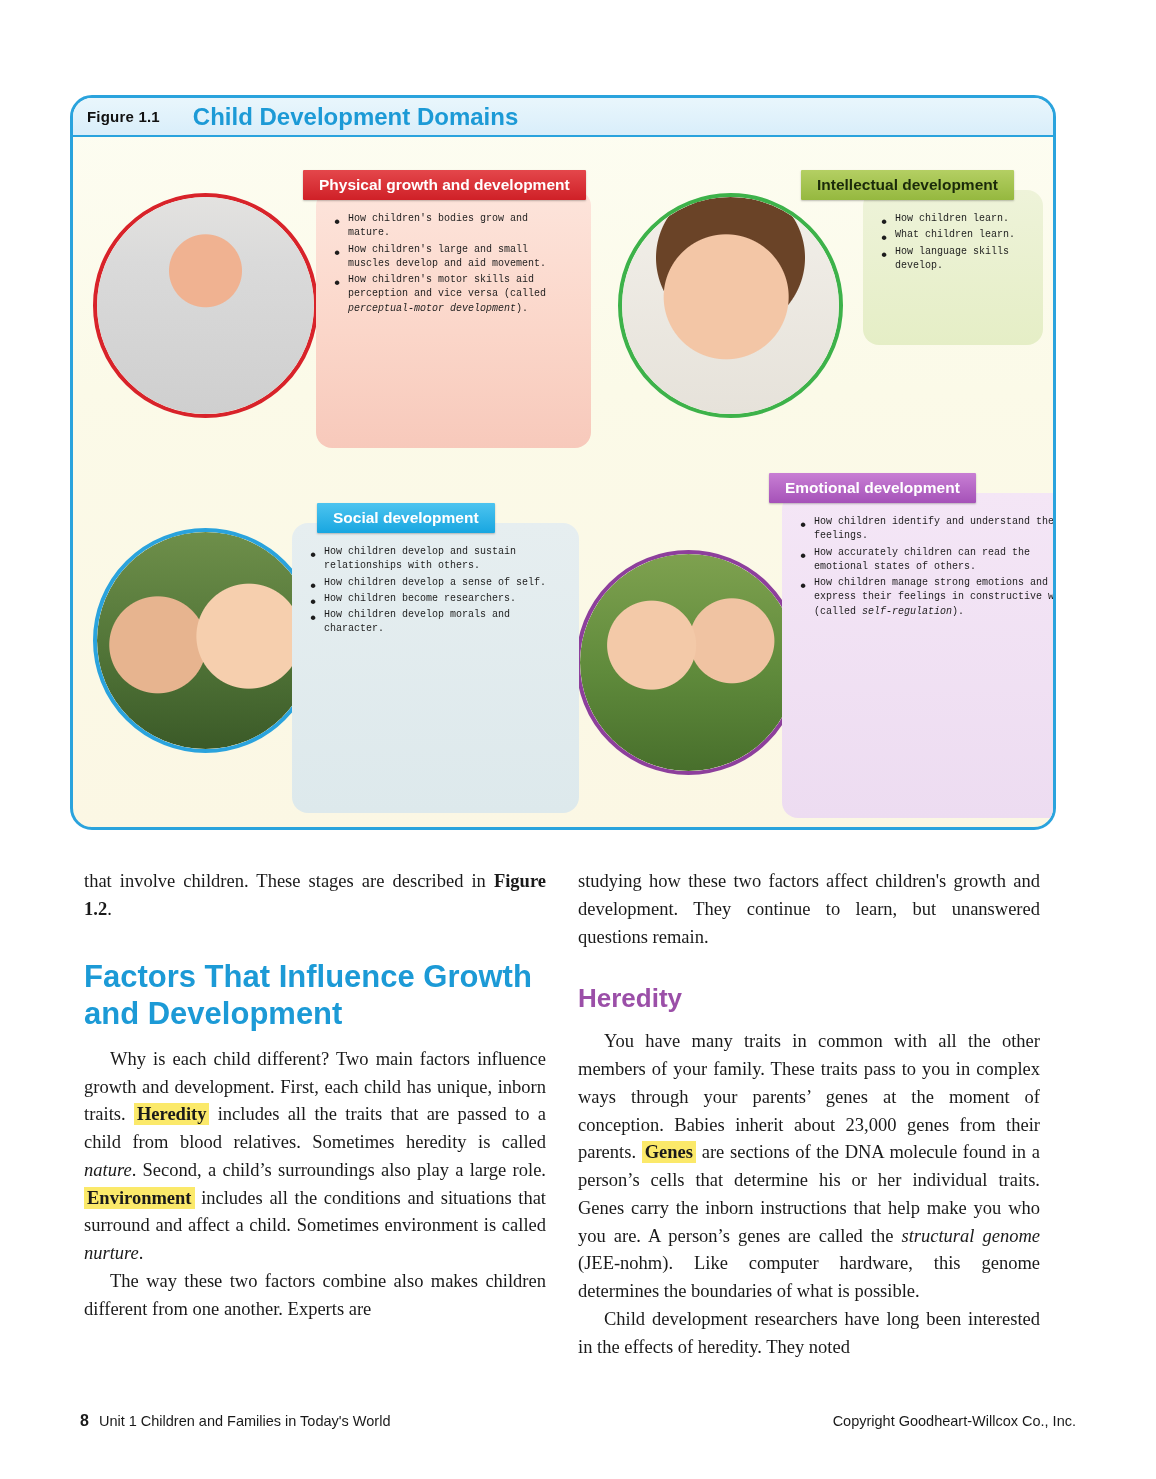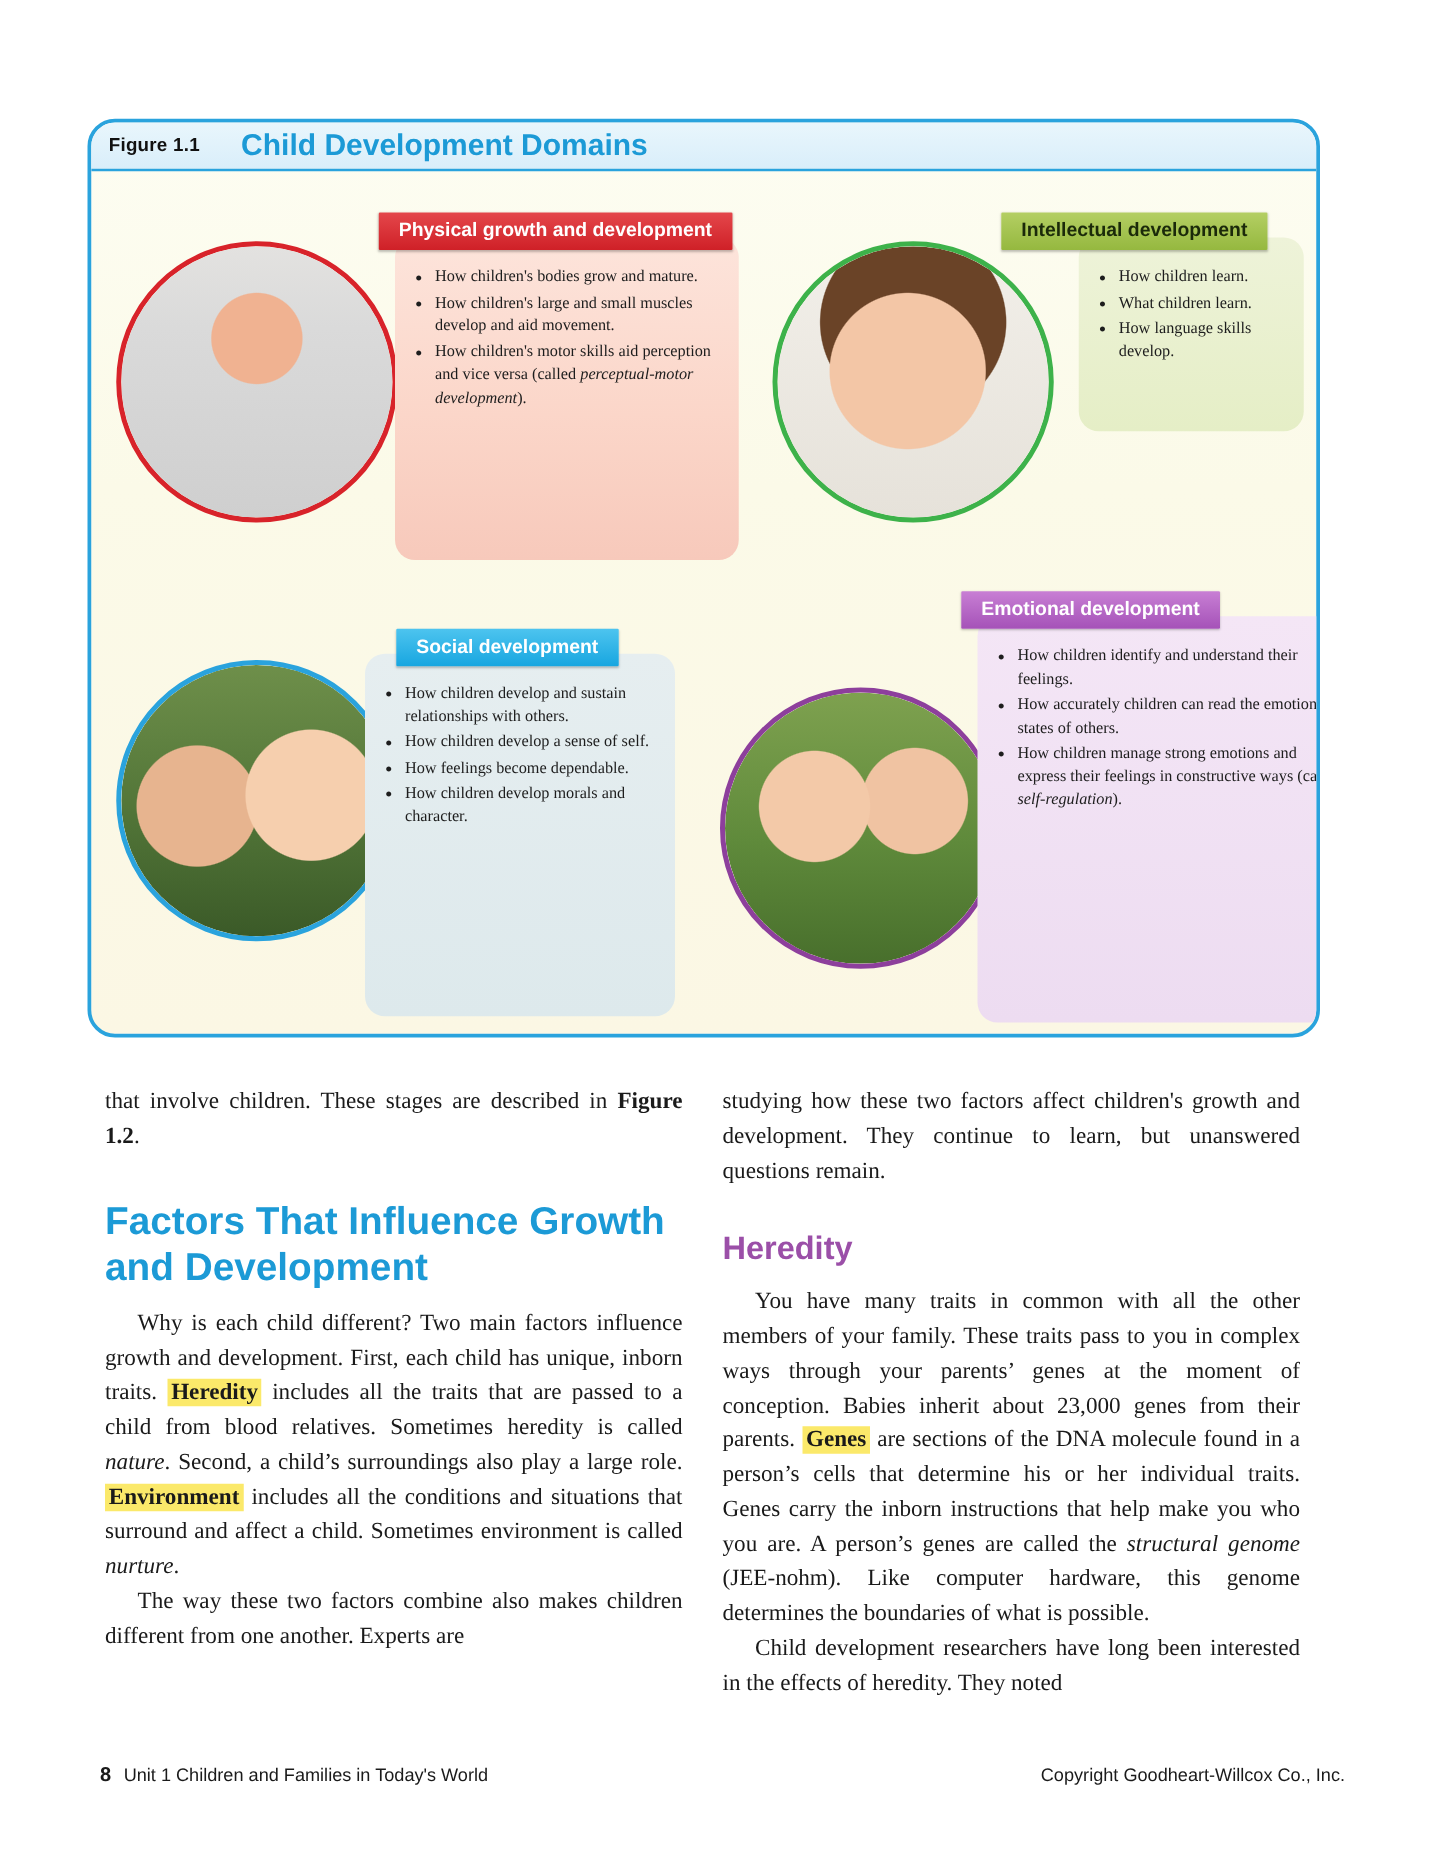--- a/index.html
+++ b/index.html
@@ -72,22 +72,22 @@
     color: #ffffff;
     padding: 6px 16px;
     border-radius: 1px;
     white-space: nowrap;
     z-index: 5;
     box-shadow: 0 1px 2px rgba(0,0,0,.25);
   }
 
   .bullets {
     position: absolute;
-    font-family: Liberation Serif, serif;
-    font-size: 13px;
+    font-family: Liberation Mono, monospace;
+    font-size: 10px;
     line-height: 1.43;
     color: #1d1d1d;
     border-radius: 16px;
     padding: 22px 16px 16px 12px;
     box-sizing: border-box;
     z-index: 2;
   }
   .bullets ul {
     margin: 0;
     padding: 0 0 0 18px;
@@ -133,21 +133,21 @@
 
   
   #photo-social { left: 20px; top: 430px; width: 225px; height: 225px; border: 4px solid #2aa3dd; }
   #photo-social .inner {
     background:
       radial-gradient(circle at 70% 48%, #f6cfae 0 52px, rgba(0,0,0,0) 53px),
       radial-gradient(circle at 28% 52%, #e7b48f 0 48px, rgba(0,0,0,0) 49px),
       linear-gradient(180deg, #6e8f4a 0%, #4f7236 60%, #3b5a28 100%);
   }
   #label-social { left: 206px; top: 405px; background: linear-gradient(180deg,#4dc4ef,#18a6e0); margin-left: 38px; }
-  #bullets-social { left: 219px; top: 425px; width: 248px; height: 290px;
+  #bullets-social { left: 219px; top: 425px; width: 287px; height: 290px;
     background: linear-gradient(180deg,#e6eef0 0%, #dde9ec 100%); }
 
   
   #photo-emotional { left: 503px; top: 452px; width: 225px; height: 225px; border: 4px solid #8d3f9c; }
   #photo-emotional .inner {
     background:
       radial-gradient(circle at 33% 42%, #f3c9a8 0 44px, rgba(0,0,0,0) 45px),
       radial-gradient(circle at 70% 40%, #f0c3a2 0 42px, rgba(0,0,0,0) 43px),
       linear-gradient(180deg, #7ea14f 0%, #5f8a3b 55%, #486f2c 100%);
   }
@@ -239,21 +239,21 @@
   </div>
   <div class="photo" id="photo-intellectual">
     <div class="inner"></div>
   </div>
   <div class="label" id="label-intellectual">Intellectual development</div>
 
   <div class="bullets" id="bullets-social">
     <ul>
       <li>How children develop and sustain relationships with others.</li>
       <li>How children develop a sense of self.</li>
-      <li>How feelings become dependable.</li>
+      <li>How children become researchers.</li>
       <li>How children develop morals and character.</li>
     </ul>
   </div>
   <div class="photo" id="photo-social">
     <div class="inner"></div>
   </div>
   <div class="label" id="label-social">Social development</div>
 
   <div class="bullets" id="bullets-emotional">
     <ul>

